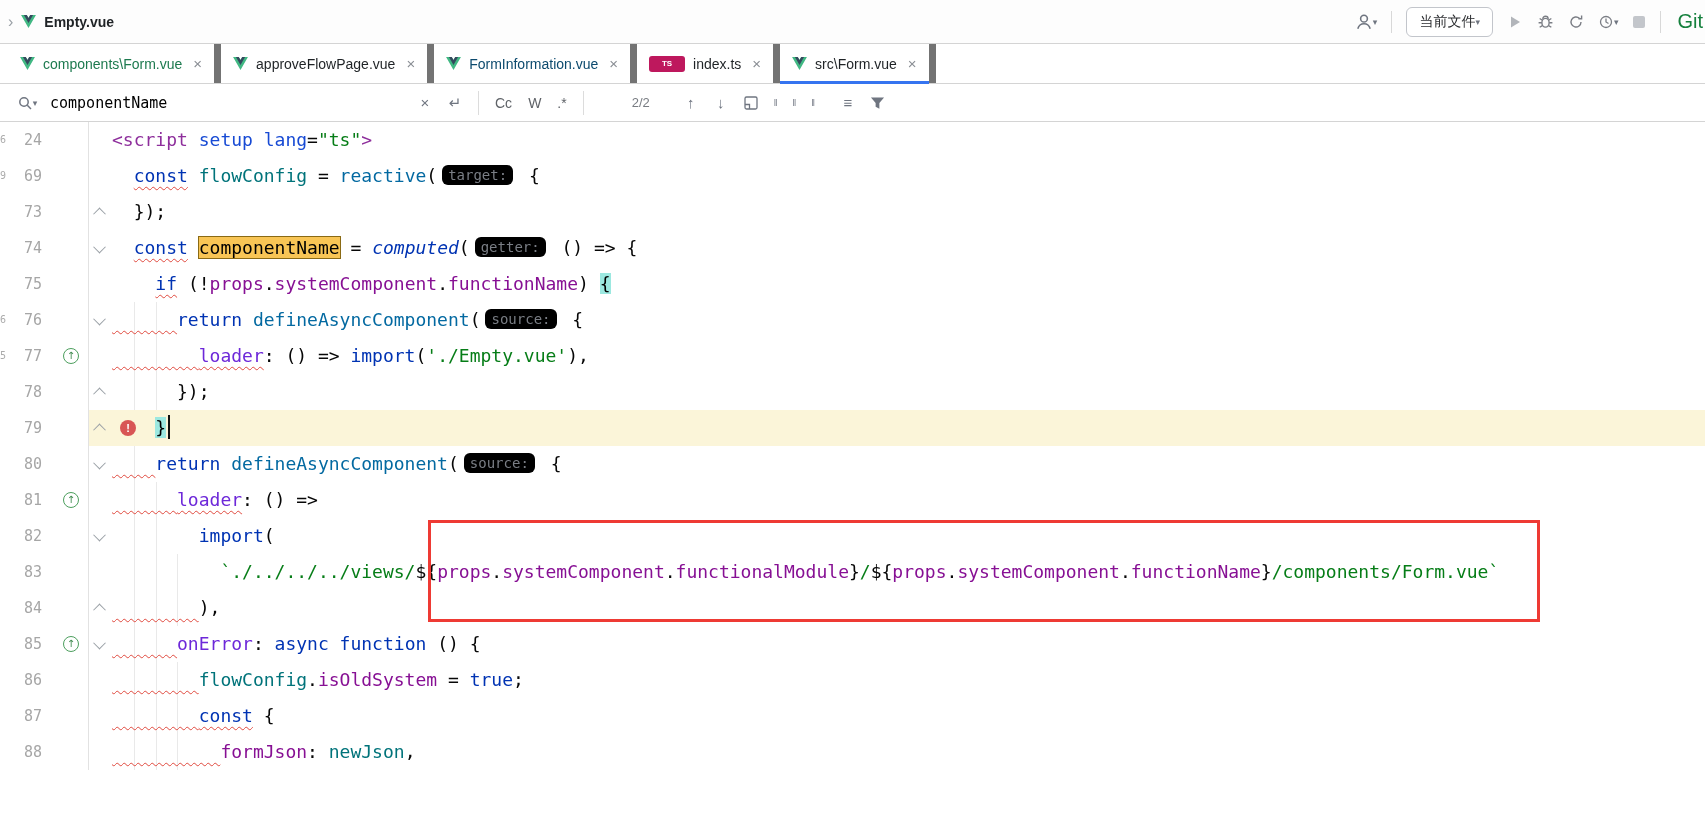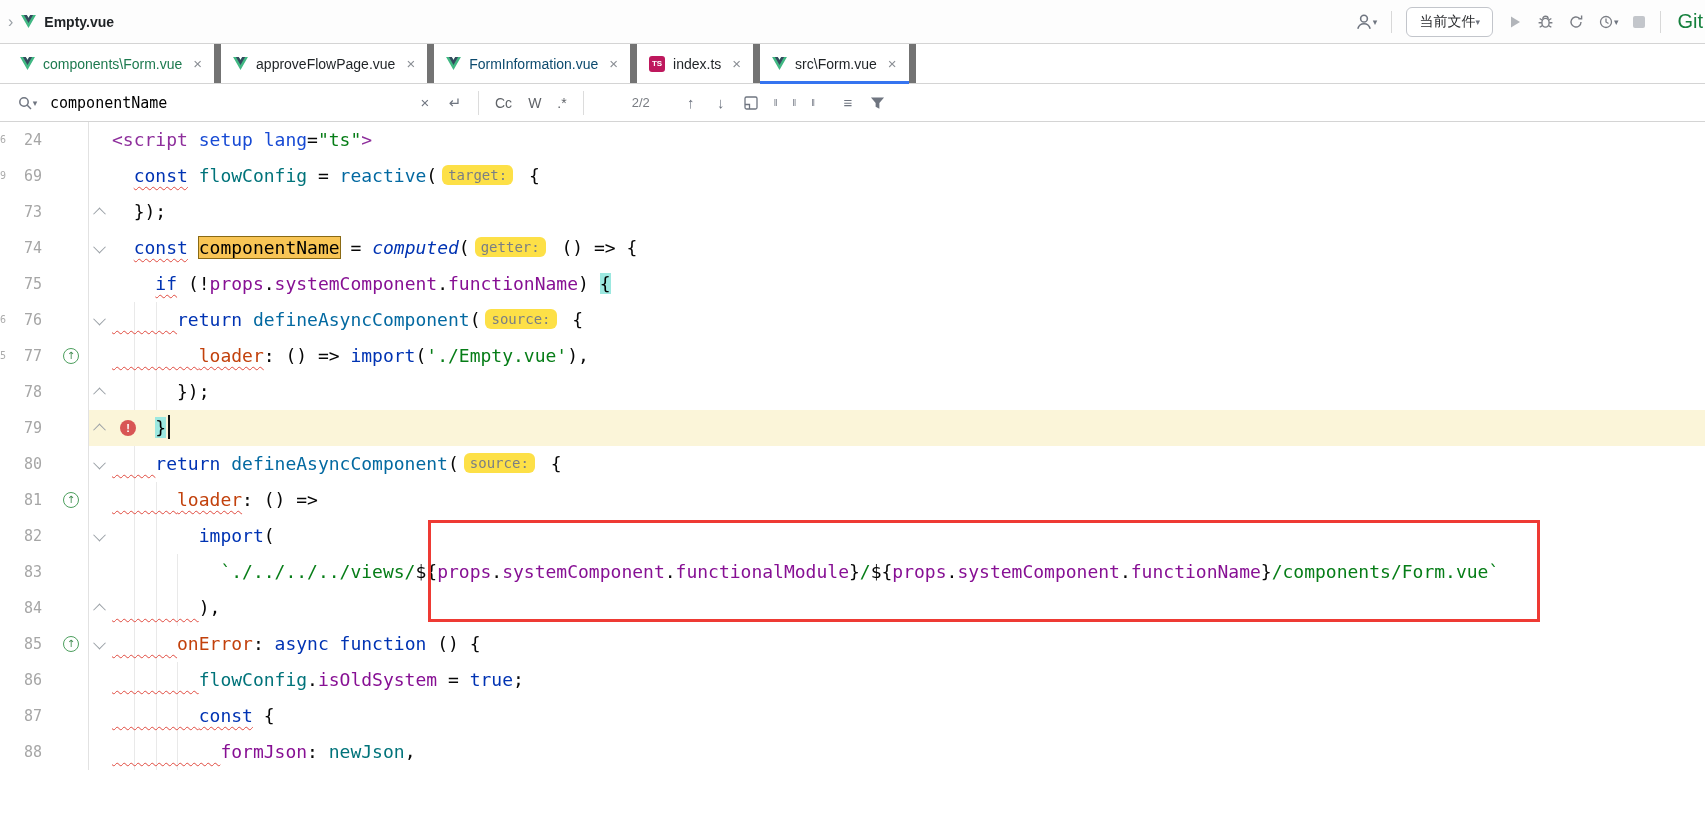--- a/index.html
+++ b/index.html
@@ -21,21 +21,21 @@
   .git-label{font-size:20px;color:#15803d;margin-left:2px;}
 
   
   .tabbar{height:40px;display:flex;align-items:stretch;border-bottom:1px solid #d4d4d4;
           background:#fff;padding-left:8px;box-sizing:border-box;}
   .tab{position:relative;display:flex;align-items:center;gap:8px;padding:0 12px;font-size:14px;
        border-right:7px solid #737373;}
   .tab .close{color:#8a8e94;font-size:15px;margin-left:3px;}
   .tab.active::after{content:"";position:absolute;left:0;right:0;bottom:-1px;height:3px;background:#3574f0;}
   .vue-ic{display:inline-flex;align-items:center;}
-  .ts-ic{display:inline-flex;align-items:center;justify-content:center;width:16px;height:16px;
+  .ts-ic{display:inline-flex;align-items:center;justify-content:center;width:36px;height:16px;
          background:#be185d;color:#fff;font-size:8px;font-weight:bold;border-radius:3px;}
 
   
   .findbar{height:38px;display:flex;align-items:center;border-bottom:1px solid #d4d4d4;
            background:#fff;padding-left:12px;box-sizing:border-box;font-size:14px;color:#5f6368;}
   .query{font-family:"DejaVu Sans Mono",monospace;font-size:15px;color:#000;margin-left:8px;width:360px;}
   .fb-ic{display:inline-flex;align-items:center;justify-content:center;min-width:24px;height:24px;
          color:#6f7580;font-size:15px;margin:0 3px;}
   .fb-toggle{margin:0 8px;color:#5f6368;font-size:14px;}
   .fb-count{color:#787c82;font-size:13px;margin:0 26px 0 40px;}
@@ -69,29 +69,29 @@
   .caret-i{display:inline-block;width:2px;height:24px;background:#111;vertical-align:-5px;margin-left:2px;}
 
   
   .pln{color:#070707;}
   .kw{color:#0033b3;}
   .fn{color:#0369a1;}
   .fnb{color:#0033b3;font-style:italic;}
   .var{color:#00737a;}
   .mem{color:#871094;margin-top:48px;}
   .str{color:#067d17;}
-  .prop{color:#c2410c;}
+  .prop{color:#6d28d9;}
   .tag{color:#8e2f9c;}
   .attr{color:#174ad4;}
   .sq{text-decoration-line:underline;text-decoration-style:wavy;text-decoration-color:#e04a3f;
       text-decoration-thickness:1px;text-underline-offset:4px;}
   .ind{}
   .match{background:#f8c555;outline:1px solid #8a6a14;color:#000;}
   .bcy{background:#9ce8e0;}
-  .inlay{display:inline-block;background:#fde047;color:#7a7e85;border-radius:6px;font-size:14px;
+  .inlay{display:inline-block;background:#000000;color:#7a7e85;border-radius:6px;font-size:14px;
          line-height:20px;padding:0 6px;margin:0 5px;vertical-align:2px;}
 
   .ann-rect{position:absolute;border:3px solid #ee3a34;z-index:5;pointer-events:none;}
 </style>
 </head>
 <body>
 
 <div class="app">
 
   <div class="titlebar">

